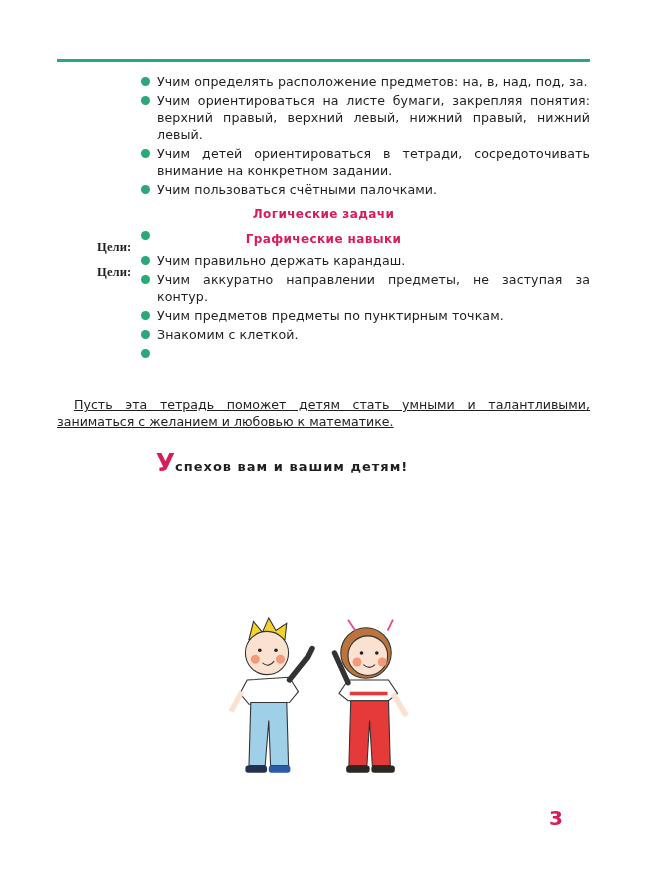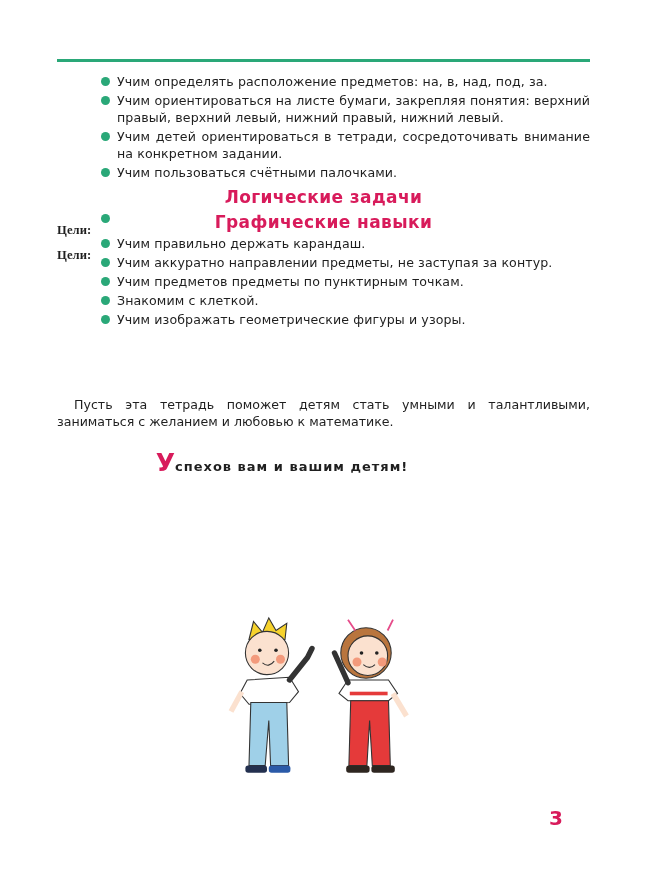--- a/index.html
+++ b/index.html
@@ -1,24 +1,24 @@
 <!DOCTYPE html>
 <html><head>
   <meta charset="utf-8">
   <style>
     html, body { margin: 0; padding: 0; background: #ffffff; }
     body { width: 650px; height: 877px; position: relative; overflow: hidden;
       font-family: "DejaVu Sans", sans-serif; color: #1f1f1f; }
     .top-rule { position: absolute; left: 57px; top: 59px; width: 533px; height: 3px; background: #2aa878; }
     .block { position: absolute; left: 57px; width: 533px; font-size: 12.6px; line-height: 17px; letter-spacing: 0.1px; }
-    .row { position: relative; padding-left: 60px; margin-bottom: 2px; text-align: justify; text-align-last: left; }
+    .row { position: relative; padding-left: 60px; margin-bottom: 2px; text-align: justify; text-align-last: left; margin-left: 40px; }
     .row .bullet { position: absolute; left: 44px; top: 4px; width: 9px; height: 9px; border-radius: 50%; background: #2aa878; }
     .row .lbl { position: absolute; left: 0; top: 12px; font-weight: bold; font-family: Liberation Serif, serif; }
-    .heading { text-align: center; color: #d81b5b; font-weight: bold; font-size: 17px; margin: 8px 0 4px 0; letter-spacing: 0.4px; }
-    .para { position: absolute; left: 57px; top: 396px; width: 533px; font-size: 12.6px; line-height: 17px; text-indent: 17px; text-align: justify; }
+    .heading { text-align: center; color: #d81b5b; font-weight: bold; font-size: 12px; margin: 8px 0 4px 0; letter-spacing: 0.4px; }
+    .para { position: absolute; left: 57px; top: 396px; width: 533px; font-size: 12.6px; line-height: 17px; text-indent: 17px; text-align: justify; text-decoration: underline; }
     .wish { position: absolute; left: 0; width: 564px; top: 448px; text-align: center; font-weight: bold; font-size: 13px; letter-spacing: 1px; }
     .wish .cap { color: #d81b5b; font-size: 25px; font-weight: bold; letter-spacing: 0; }
     .illus { position: absolute; left: 213px; top: 608px; width: 225px; height: 180px; }
     .pagenum { position: absolute; left: 549px; top: 806px; color: #d81b5b; font-weight: bold; font-size: 20px; }
   </style>
 </head>
 <body>
 
 <div class="top-rule"></div>
 
@@ -29,21 +29,21 @@
   <div class="row"><span class="bullet"></span><span>Учим пользоваться счётными палочками.</span></div>
 
   <div class="heading">Логические задачи</div>
   <div class="row"><span class="lbl">Цели:</span><span class="bullet"></span></div>
 
   <div class="heading">Графические навыки</div>
   <div class="row"><span class="lbl">Цели:</span><span class="bullet"></span><span>Учим правильно держать карандаш.</span></div>
   <div class="row"><span class="bullet"></span><span>Учим аккуратно направлении предметы, не заступая за контур.</span></div>
   <div class="row"><span class="bullet"></span><span>Учим предметов предметы по пунктирным точкам.</span></div>
   <div class="row"><span class="bullet"></span><span>Знакомим с клеткой.</span></div>
-  <div class="row"><span class="bullet"></span><span>Учим изображать геометрические фигуры и узоры.</span></div>
+  <div class="row"><span class="bullet"></span></div>
 </div>
 
 <div class="para">Пусть эта тетрадь поможет детям стать умными и талантливыми, заниматься с желанием и любовью к математике.</div>
 
 <div class="wish"><span class="cap">У</span><span>спехов вам и вашим детям!</span></div>
 
 <svg class="illus" viewBox="0 0 250 190">
 
   <g>
     <path d="M40 30 L45 10 L55 22 L62 6 L70 20 L82 12 L80 30 Z" fill="#f6d22c" stroke="#333" stroke-width="1.2"></path>

